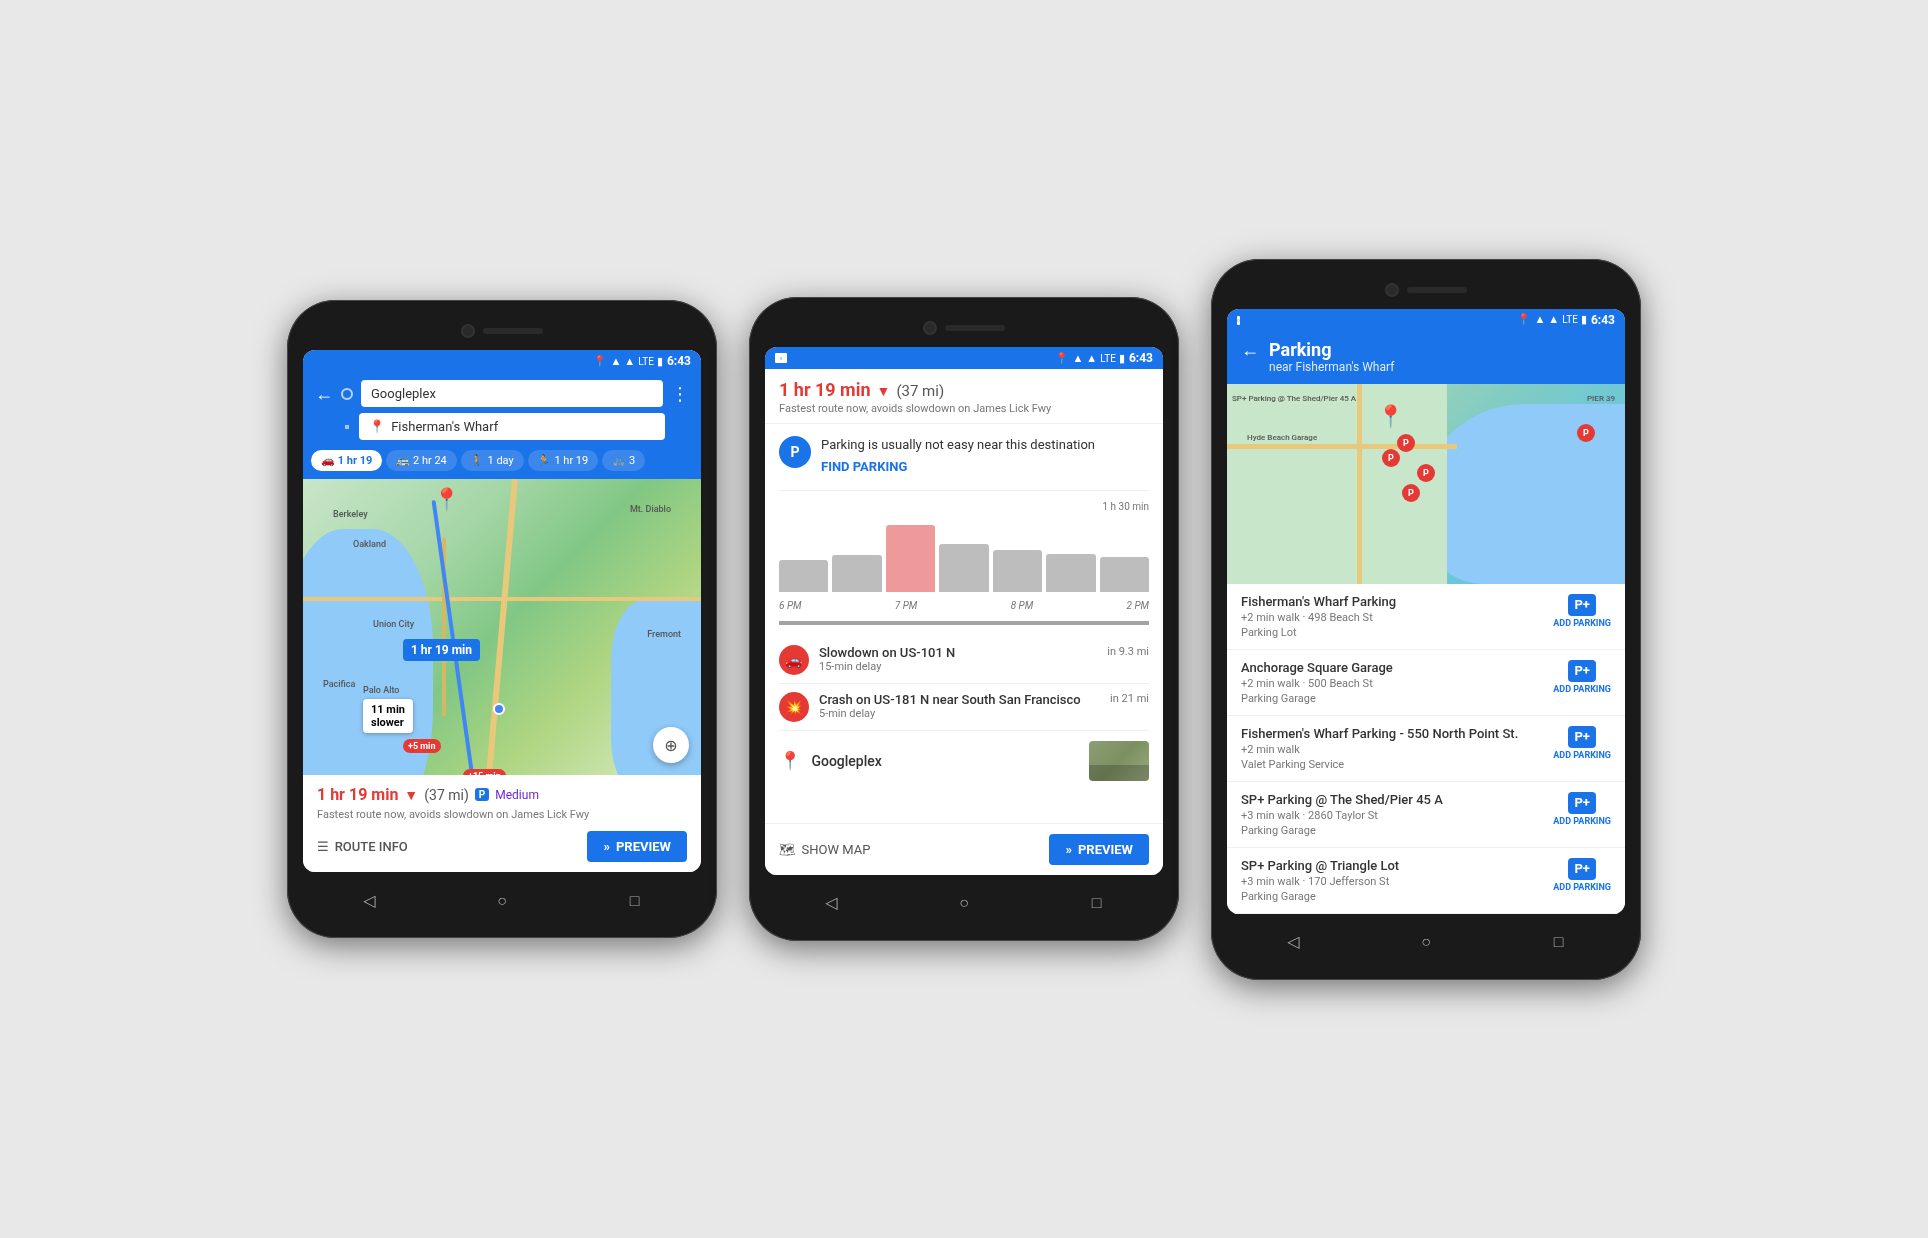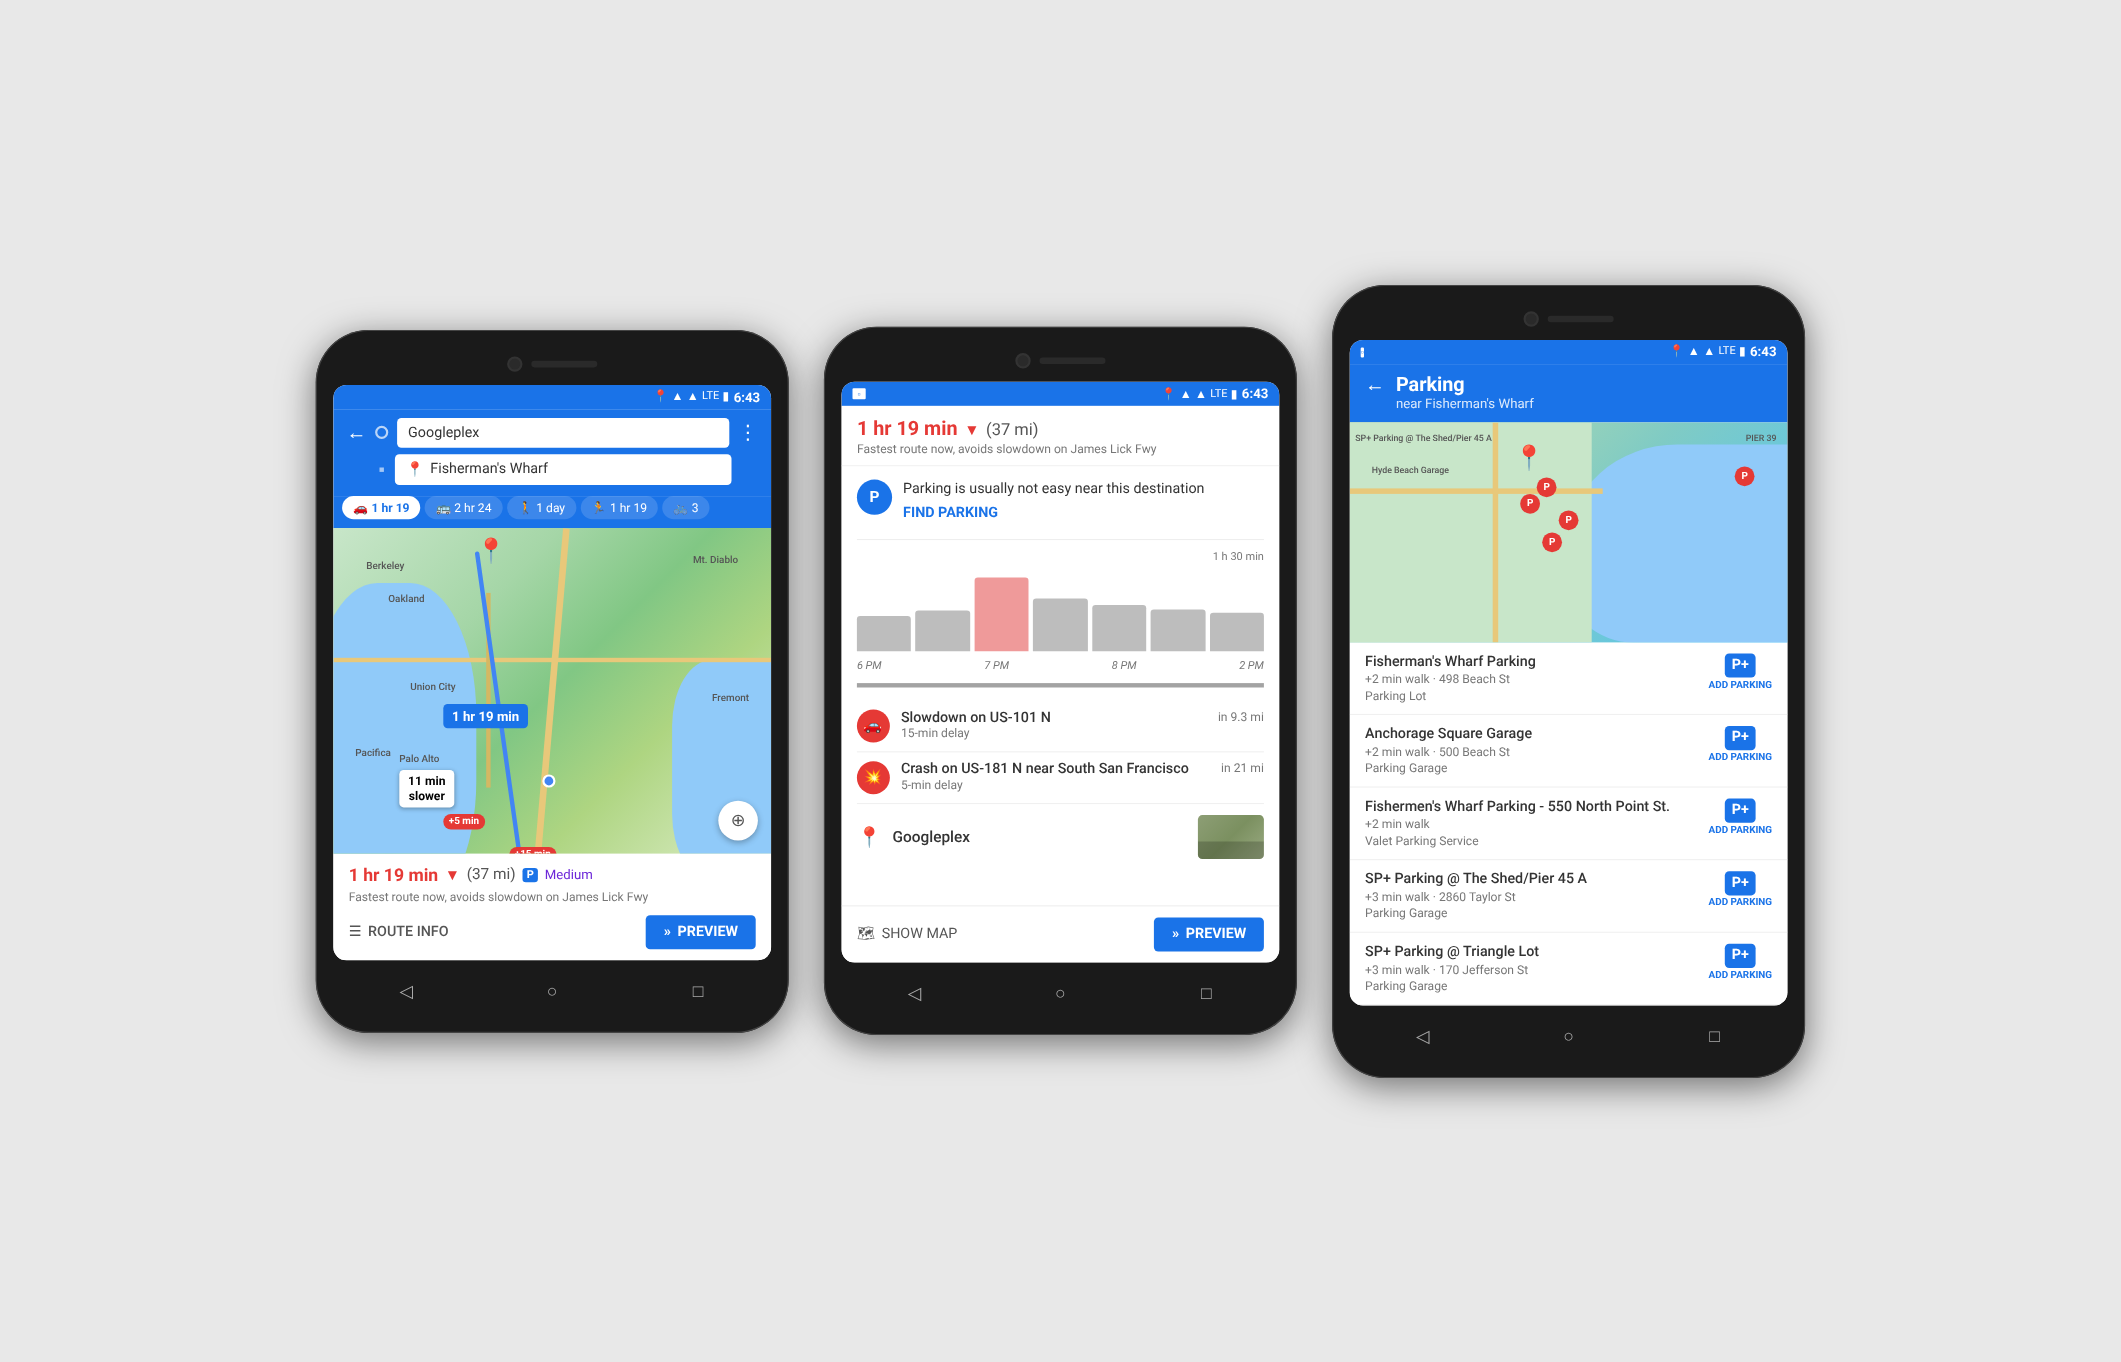--- a/index.html
+++ b/index.html
@@ -138,21 +138,20 @@
       color: #1a73e8;
       font-weight: bold;
     }
 
     .map-container {
       width: 100%;
       height: 296px;
       background: linear-gradient(135deg, #c8e6c9 0%, #a5d6a7 30%, #81c784 50%, #aed581 70%, #dcedc8 100%);
       position: relative;
       overflow: hidden;
-      text-align: center;
     }
 
     .map-label {
       position: absolute;
       font-size: 9px;
       color: #555;
       font-weight: 500;
     }
 
     .time-bubble {
@@ -725,21 +724,21 @@
 
       <div class="p-map-pin" style="top:50px;left:170px;">P</div>
       <div class="p-map-pin" style="top:80px;left:190px;">P</div>
       <div class="p-map-pin" style="top:65px;left:155px;">P</div>
       <div class="p-map-pin" style="top:100px;left:175px;">P</div>
       <div class="p-map-pin" style="top:40px;right:30px;">P</div>
 
       <div style="position:absolute;top:20px;left:150px;font-size:22px;color:#e53935;">📍</div>
 
       <div class="map-label" style="top:10px;right:10px;font-size:8px;">PIER 39</div>
-      <div class="map-label" style="top:39px;left:20px;font-size:8px;">Hyde Beach Garage</div>
+      <div class="map-label" style="top:49px;left:20px;font-size:8px;">Hyde Beach Garage</div>
       <div class="map-label" style="top:10px;left:5px;font-size:8px;">SP+ Parking @ The Shed/Pier 45 A</div>
     </div>
 
     <div class="parking-list">
 
       <div class="parking-item">
         <div class="parking-info">
           <div class="parking-name">Fisherman's Wharf Parking</div>
           <div class="parking-detail">+2 min walk · 498 Beach St</div>
           <div class="parking-detail">Parking Lot</div>

